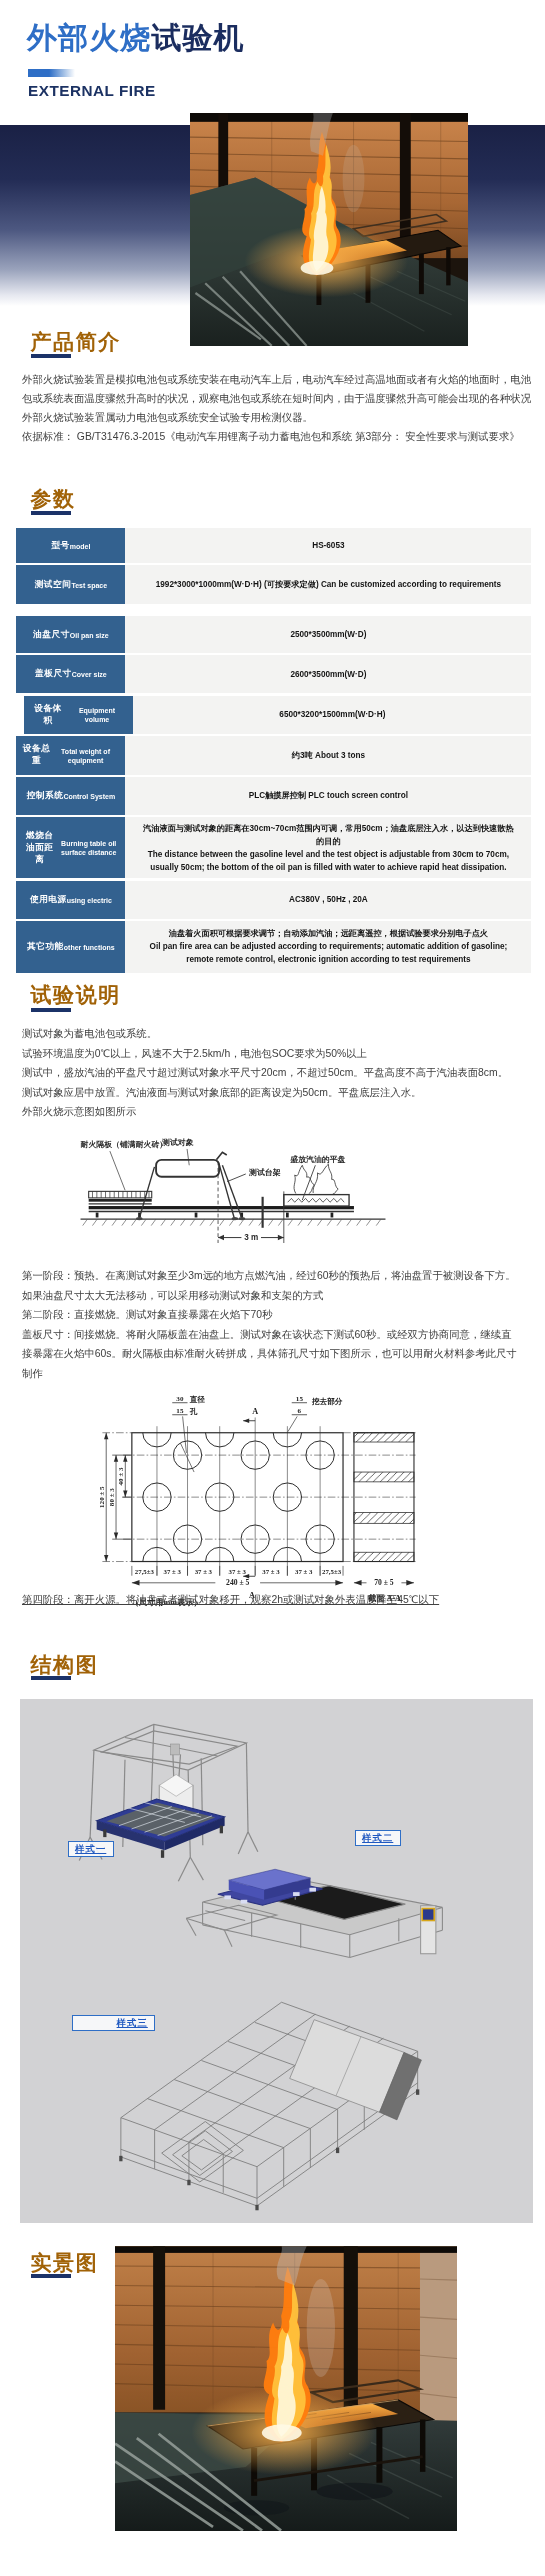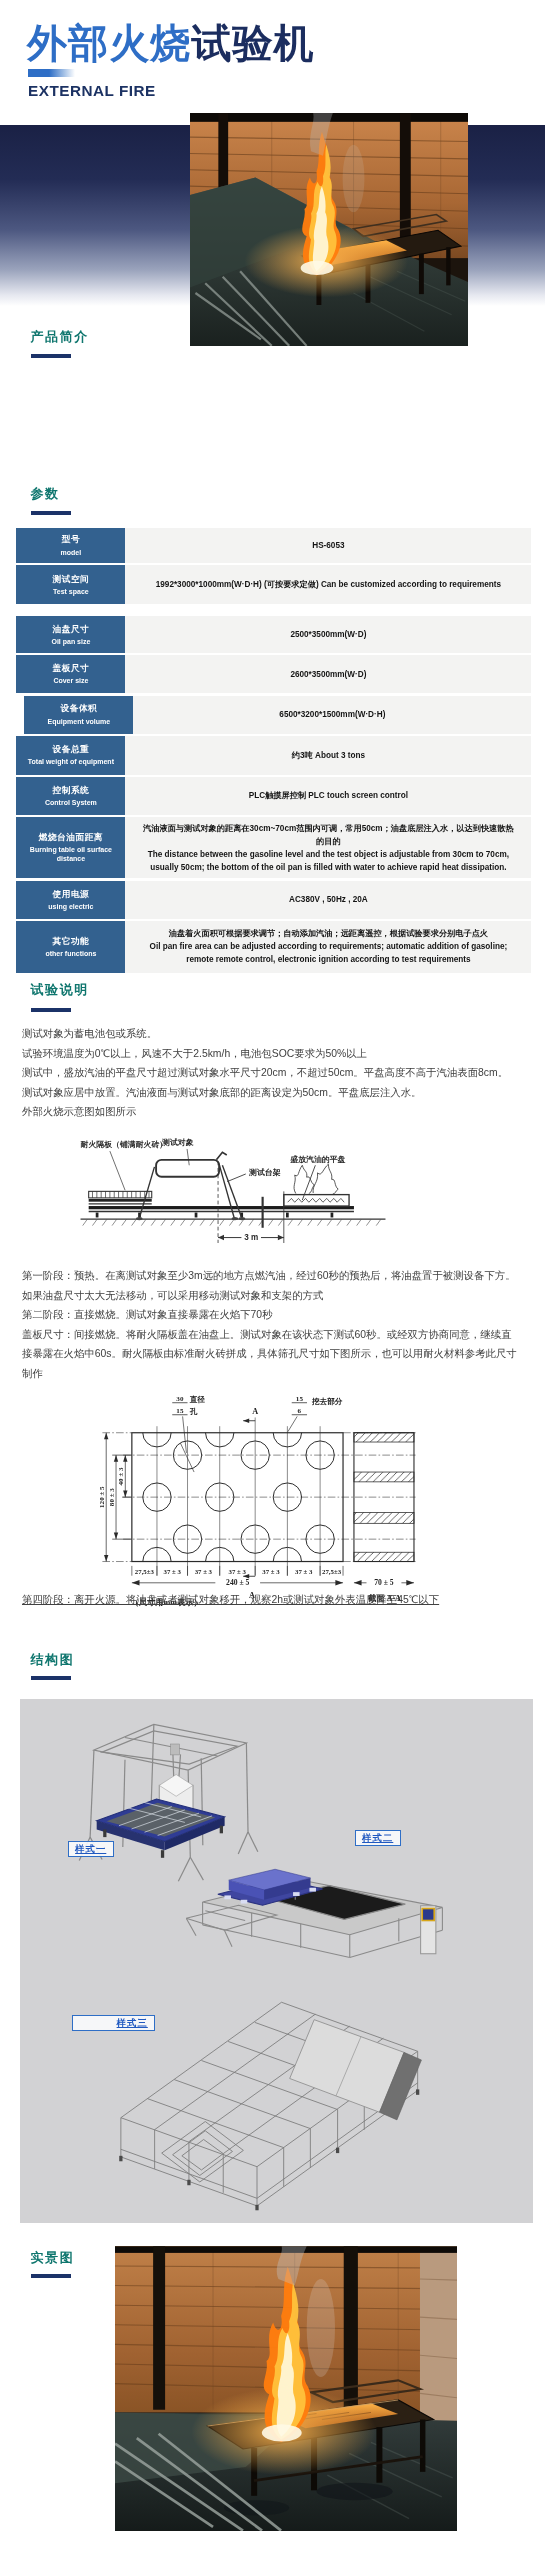--- a/index.html
+++ b/index.html
@@ -1,48 +1,48 @@
 <!DOCTYPE html>
 <html style="font-size:8.7px"><head>
 <meta charset="utf-8">
 <style>
   html,body{margin:0;padding:0;background:#ffffff;}
   body{font-family:"Liberation Sans",sans-serif;}
   #page{position:relative;width:545px;height:2576px;background:#ffffff;overflow:hidden;}
 
   
-  .main-title{position:absolute;left:27px;top:21px;font-size:40px;font-weight:900;letter-spacing:1.1px;line-height:1.1;white-space:nowrap;}
+  .main-title{position:absolute;left:27px;top:21px;font-size:30px;font-weight:900;letter-spacing:1.1px;line-height:1.1;white-space:nowrap;}
   .main-title .hl{color:#2e6ec6;}
   .main-title .rest{color:#1b2d5f;}
   .title-bar{position:absolute;left:28px;top:69px;width:47px;height:7.6px;
     background:linear-gradient(90deg,#2e6ec6 0%,#2e6ec6 45%,#9dbce4 75%,#ffffff 100%);}
   .subtitle{position:absolute;left:28px;top:82px;font-size:15.3px;font-weight:800;color:#1c3263;letter-spacing:0.5px;}
 
   
   .banner{position:absolute;left:0;top:125px;width:545px;height:181px;
     background:linear-gradient(180deg,#1a2145 0%,#232c55 30%,#4d5881 58%,#9aa3bc 80%,#e6e8f0 94%,#ffffff 100%);}
   .photo{position:absolute;background:#161311;}
   .photo svg{display:block;}
   #photo1{left:190px;top:113px;width:278px;height:233px;}
   #photo2{left:115px;top:2246px;width:342px;height:285px;}
 
   
-  .sec-h{position:absolute;font-size:13px;font-weight:900;color:#0f766e;letter-spacing:1.6px;white-space:nowrap;}
+  .sec-h{position:absolute;font-size:21px;font-weight:900;color:#a16207;letter-spacing:1.6px;white-space:nowrap;}
   .sec-bar{position:absolute;width:40px;height:3.8px;background:#1b3268;}
 
   
   .body-text{position:absolute;left:22px;width:518px;color:#404040;font-size:10.4px;line-height:19px;}
   .body-text div{white-space:nowrap;}
   #desc-block{line-height:19.6px;}
   #stage-block{line-height:19.6px;}
 
   
   #param-table{position:absolute;left:16.4px;top:528px;width:515px;}
   .t-row{display:flex;margin-bottom:2.2px;}
-  .t-left{width:109px;flex:none;background:#33618f;color:#ffffff;display:flex;flex-direction:column;
+  .t-left{width:109px;flex:none;background:#33618f;color:#ffffff;display:flex;flex-direction:row;
     justify-content:center;align-items:center;text-align:center;padding:3.3px 5.5px;box-sizing:border-box;}
   .t-left .zh{font-size:8.7px;font-weight:700;letter-spacing:0.5px;}
   .t-left .en{font-size:7px;font-weight:600;margin-top:1.1px;line-height:1.3;}
   .t-right{flex:1;background:#f3f3f2;display:flex;flex-direction:column;justify-content:center;align-items:center;
     text-align:center;padding:4.4px 16.4px;box-sizing:border-box;color:#141414;font-weight:700;font-size:8.2px;line-height:1.6;}
 
   
   .diagram{position:absolute;}
   .diagram svg{display:block;}
   #schematic{left:79px;top:1137px;width:308px;height:106px;}
@@ -140,20 +140,26 @@
         <path d="M232,290 C220,272 228,252 228,234 C224,216 234,200 232,184 C240,170 234,150 242,134 C248,152 250,166 248,182 C256,198 246,214 252,230 C258,252 250,276 232,290 Z" fill="#fff3cd"></path>
         <ellipse cx="233" cy="284" rx="30" ry="13" fill="#fff9e6" opacity="0.9"></ellipse>
       </g>
       <path d="M222,70 C215,40 230,18 226,0 L262,0 C252,28 250,52 244,78 Z" fill="#b9bfc4" opacity="0.3"></path>
       <ellipse cx="300" cy="120" rx="20" ry="62" fill="#cfd6da" opacity="0.15"></ellipse>
     </svg>
   </div>
 
   <div class="sec-h" style="left:30.5px;top:328px;">产品简介</div>
   <div class="sec-bar" style="left:31px;top:354px;"></div>
+  <div class="body-text" style="top:370px;">
+    <div>外部火烧试验装置是模拟电池包或系统安装在电动汽车上后，电动汽车经过高温地面或者有火焰的地面时，电池</div>
+    <div>包或系统表面温度骤然升高时的状况，观察电池包或系统在短时间内，由于温度骤然升高可能会出现的各种状况</div>
+    <div>外部火烧试验装置属动力电池包或系统安全试验专用检测仪器。</div>
+    <div>依据标准： GB/T31476.3-2015《电动汽车用锂离子动力蓄电池包和系统 第3部分： 安全性要求与测试要求》</div>
+  </div>
 
   <div class="sec-h" style="left:30.5px;top:485px;">参数</div>
   <div class="sec-bar" style="left:31px;top:511px;"></div>
 
   <div id="param-table">
     <div class="t-row" style="min-height:35px;">
       <div class="t-left">
           <span class="zh">型号</span>
           <span class="en">model</span>
         </div>

